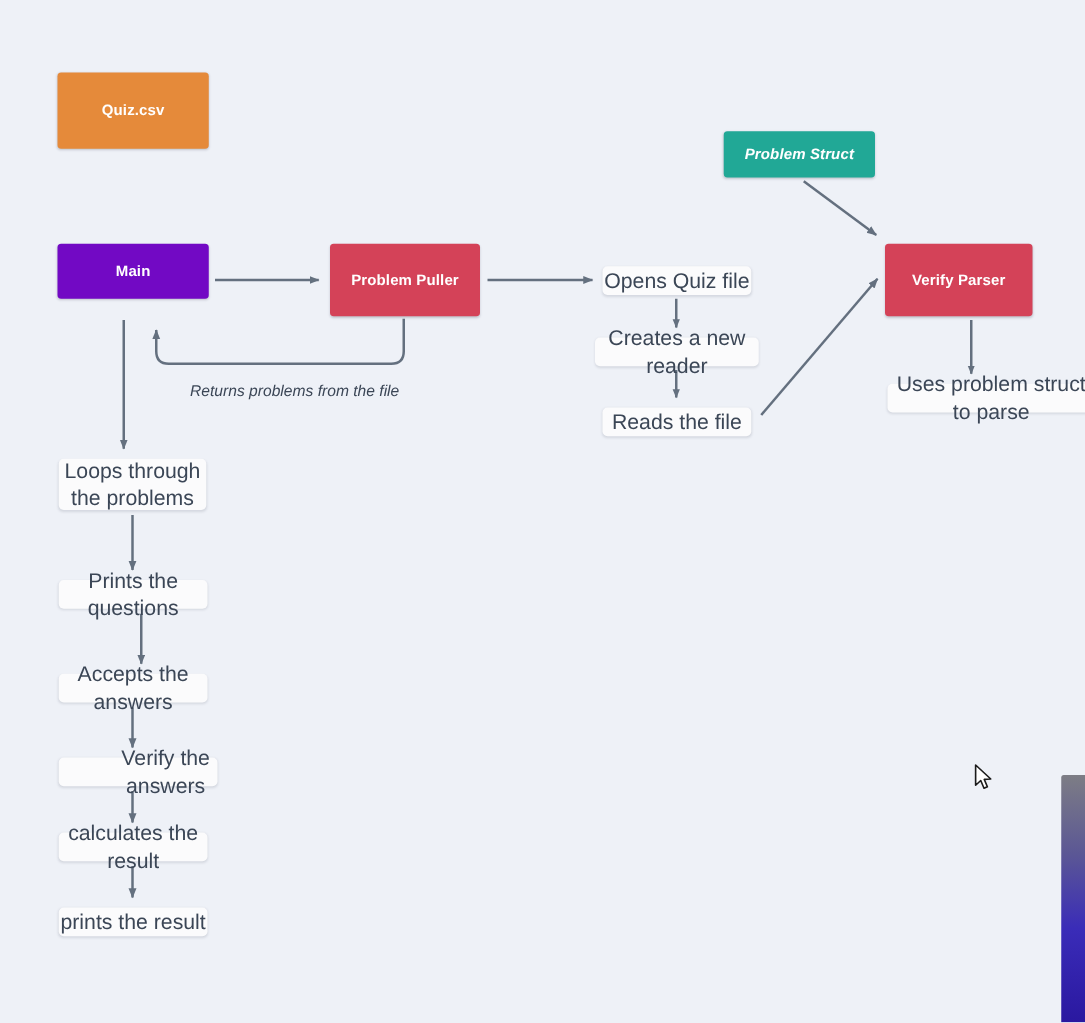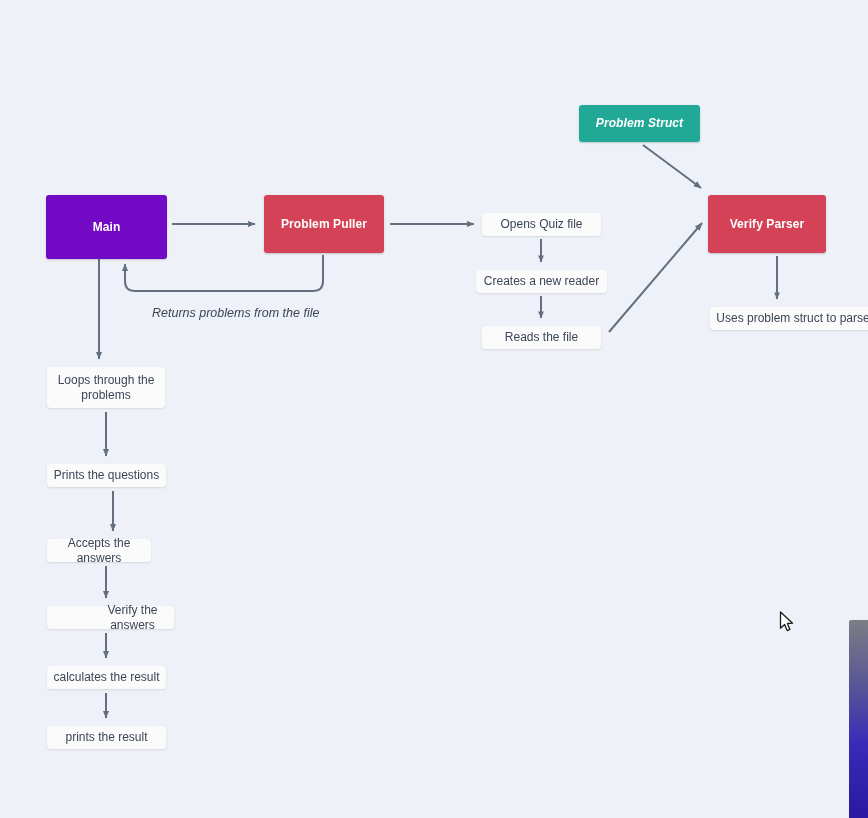--- a/index.html
+++ b/index.html
@@ -38,21 +38,21 @@
     font-weight: bold;
     font-size: 12px;
     letter-spacing: 0.1px;
     box-shadow: 0 1px 2px rgba(30,40,60,0.22);
   }
   .node-plain {
     background: #fbfbfc;
     border-radius: 4px;
     color: #3b4656;
     font-weight: normal;
-    font-size: 12px;
+    font-size: 17px;
     box-shadow: 0 1px 2px rgba(40,50,70,0.13);
     align-items: center;
   }
   .edge-label {
     position: absolute;
     font-size: 12.5px;
     color: #3b4656;
     white-space: nowrap;
   }
   #side-panel {
@@ -104,22 +104,25 @@
       <path d="M113,491 L113,531" marker-end="url(#arrow)"></path>
 
       <path d="M106,566 L106,598" marker-end="url(#arrow)"></path>
 
       <path d="M106,633 L106,658" marker-end="url(#arrow)"></path>
 
       <path d="M106,693 L106,718" marker-end="url(#arrow)"></path>
     </g>
   </svg>
 
+  <div class="node node-solid" style="left:46px; top:58px; width:121px; height:61px; background:#e58a3a;">
+    <span>Quiz.csv</span>
+  </div>
 
-  <div class="node node-solid" style="left:46px; top:195px; width:121px; height:64px; background:#7209c4;">
+  <div class="node node-solid" style="left:46px; top:195px; width:121px; height:44px; background:#7209c4;">
     <span>Main</span>
   </div>
 
   <div class="node node-solid" style="left:264px; top:195px; width:120px; height:58px; background:#d44258;">
     <span>Problem Puller</span>
   </div>
 
   <div class="node node-solid" style="left:579px; top:105px; width:121px; height:37px; background:#21a896;font-style:italic;">
     <span>Problem Struct</span>
   </div>
@@ -145,21 +148,21 @@
   </div>
 
   <div class="node node-plain" style="left:47px; top:367px; width:118px; height:41px;">
     <span>Loops through the problems</span>
   </div>
 
   <div class="node node-plain" style="left:47px; top:464px; width:119px; height:23px;">
     <span>Prints the questions</span>
   </div>
 
-  <div class="node node-plain" style="left:47px; top:539px; width:104px; height:23px;">
+  <div class="node node-plain" style="left:47px; top:539px; width:119px; height:23px;">
     <span>Accepts the answers</span>
   </div>
 
   <div class="node node-plain" style="left:47px; top:606px; width:127px; height:23px;padding-left:44px;">
     <span>Verify the answers</span>
   </div>
 
   <div class="node node-plain" style="left:47px; top:666px; width:119px; height:23px;">
     <span>calculates the result</span>
   </div>

